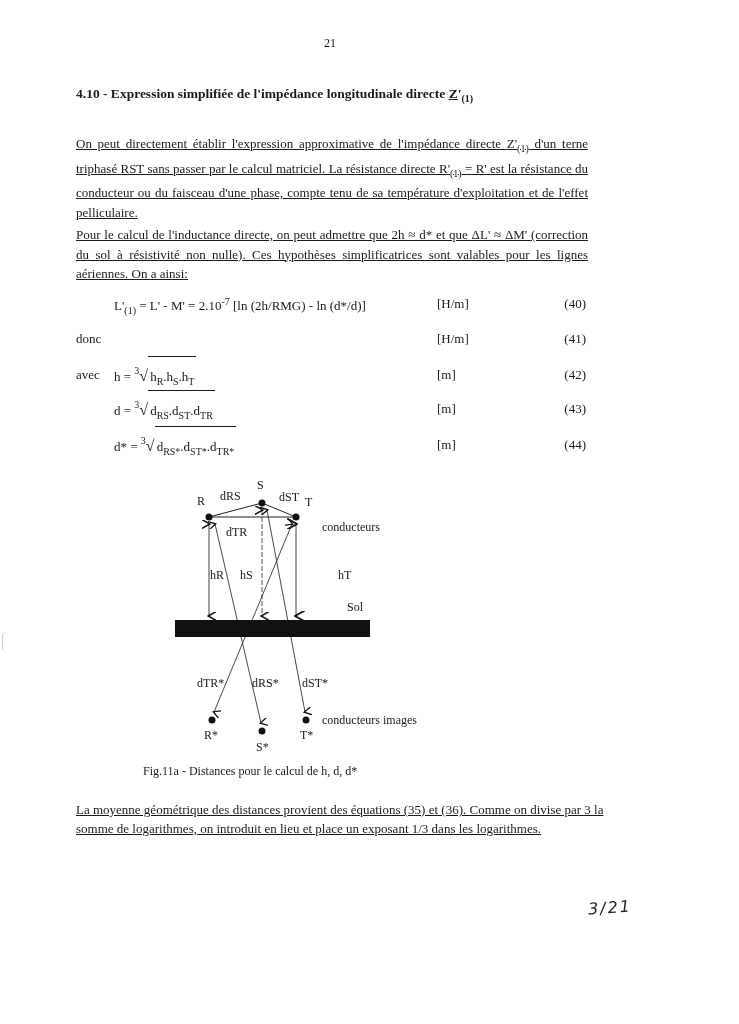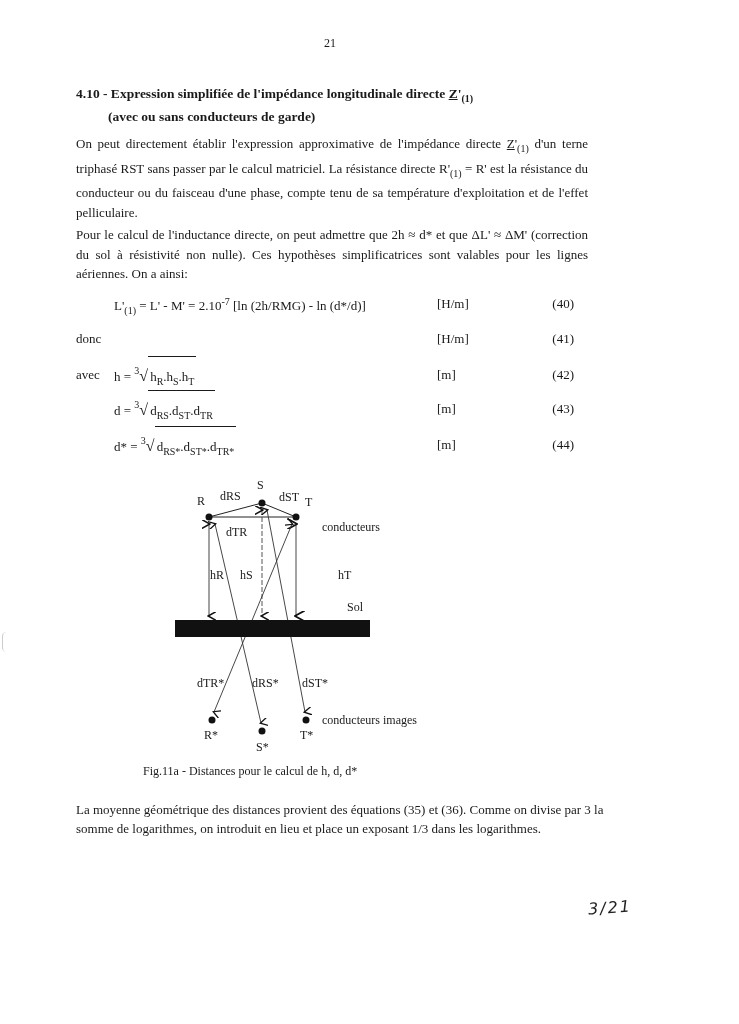--- a/index.html
+++ b/index.html
@@ -4,29 +4,29 @@
   <style>
     html, body { margin: 0; padding: 0; background: #ffffff; }
     body {
       width: 739px; height: 1024px; position: relative; overflow: hidden;
       font-family: "Liberation Serif", "DejaVu Serif", serif;
       color: #1a1a1a;
     }
     .page-number { position: absolute; top: 36px; left: 0; width: 660px; text-align: center; font-size: 12px; }
     .heading { position: absolute; left: 76px; top: 85px; font-weight: bold; font-size: 13.5px; line-height: 18px; }
     .heading .line2 { padding-left: 32px; display: block; }
-    .para { position: absolute; left: 76px; width: 512px; font-size: 13px; line-height: 19.5px; text-align: justify; }
+    .para { position: absolute; left: 76px; width: 512px; font-size: 13px; line-height: 19.5px; text-align: justify; text-decoration: underline; }
     .p1 { top: 134px; }
     .p2 { top: 225px; }
     .p3 { top: 800px; width: 530px; text-align: left; line-height: 19px; }
     .eq { position: absolute; left: 76px; width: 510px; height: 22px; font-size: 13px; }
     .eq .lead { position: absolute; left: 0; top: 0; }
     .eq .body { position: absolute; left: 38px; top: 0; white-space: nowrap; }
     .eq .unit { position: absolute; left: 361px; top: 0; text-align: center; }
-    .eq .num { position: absolute; right: 12px; top: 0; }
+    .eq .num { position: absolute; right: 0; top: 0; }
     sub, sup { font-size: 10px; }
     sub { vertical-align: -4px; }
     sup { vertical-align: 5px; }
     .root { position: relative; display: inline-block; }
     .root .idx { font-size: 10px; position: relative; top: -7px; }
     .root .rad { font-size: 16px; }
     .root .under { border-top: 1px solid #1a1a1a; padding: 12px 2px; }
     .u { text-decoration: underline; }
     .diagram { position: absolute; left: 160px; top: 480px; width: 300px; height: 285px; }
     .diagram svg { position: absolute; left: 0; top: 0; }
@@ -35,21 +35,20 @@
     .handwritten { position: absolute; left: 588px; top: 898px; font-family: "DejaVu Sans", sans-serif; font-style: italic; font-size: 16px; letter-spacing: 2px; color: #222; transform: rotate(-4deg); }
     .margin-mark { position: absolute; left: 2px; top: 632px; width: 8px; height: 20px; border-left: 1px solid #ccc; border-radius: 6px; }
   </style>
 </head>
 <body>
 
 <div class="page-number">21</div>
 
 <div class="heading">
   <span>4.10 - Expression simplifiée de l'impédance longitudinale directe </span><span class="u">Z</span><span>'</span><sub>(1)</sub>
-  <span class="line2">(avec ou sans conducteurs de garde)</span>
 </div>
 
 <div class="para p1"><span>On peut directement établir l'expression approximative de l'impédance directe </span><span class="u">Z</span><span>'</span><sub>(1)</sub><span> d'un terne triphasé RST sans passer par le calcul matriciel. La résistance directe R'</span><sub>(1)</sub><span> = R' est la résistance du conducteur ou du faisceau d'une phase, compte tenu de sa température d'exploitation et de l'effet pelliculaire.</span></div>
 
 <div class="para p2">Pour le calcul de l'inductance directe, on peut admettre que 2h ≈ d* et que ΔL' ≈ ΔM' (correction du sol à résistivité non nulle). Ces hypothèses simplificatrices sont valables pour les lignes aériennes. On a ainsi:</div>
 
 <div class="eq" style="top:296px;">
   <span class="lead"></span>
   <span class="body"><span>L'</span><sub>(1)</sub><span> = L' - M' = 2.10</span><sup>-7</sup><span> [ln (2h/RMG) - ln (d*/d)]</span></span>
   <span class="unit">[H/m]</span>

